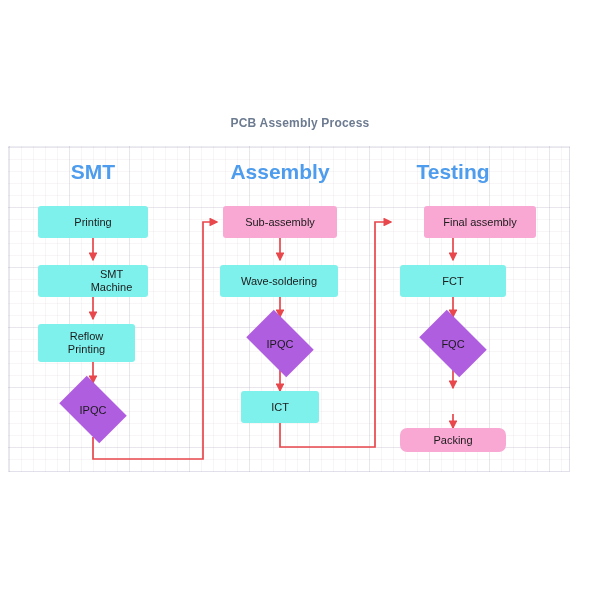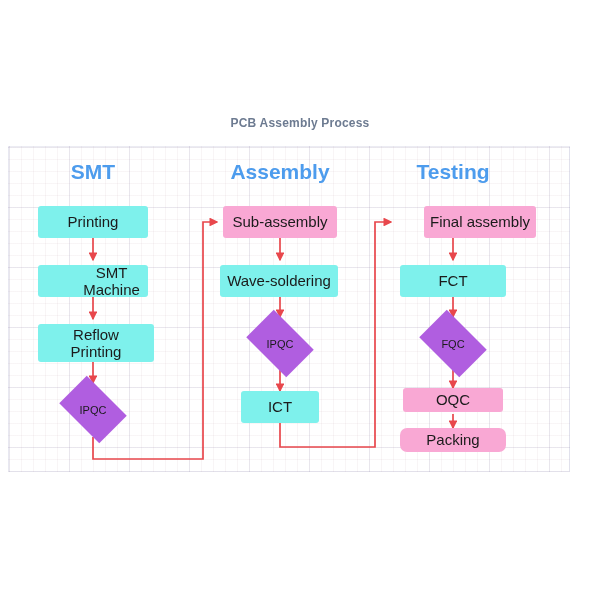--- a/index.html
+++ b/index.html
@@ -66,21 +66,21 @@
     white-space: nowrap;
   }
 
   
   .node {
     position: absolute;
     display: flex;
     align-items: center;
     justify-content: center;
     text-align: center;
-    font-size: 15px;
+    font-size: 11px;
     color: #1b1b1b;
     line-height: 1.15;
     box-sizing: border-box;
     border-radius: 3px;
     padding: 0 3px;
   }
   .node.cyan   { background: #7ef1ec; }
   .node.yellow { background: #f9a8d4; }
 
   .diamond {
@@ -157,21 +157,21 @@
   </svg>
 
   <div class="node cyan" style="left:38px; top:206px; width:110px; height:32px;">
     <span>Printing</span>
   </div>
 
   <div class="node cyan" style="left:38px; top:265px; width:110px; height:32px;padding-left:40px;">
     <span>SMT Machine</span>
   </div>
 
-  <div class="node cyan" style="left:38px; top:324px; width:116px; height:38px; flex-direction:column;">
+  <div class="node cyan" style="left:38px; top:324px; width:97px; height:38px; flex-direction:column;">
     <span>Reflow</span>
     <span>Printing</span>
   </div>
 
   <div class="diamond" style="left:53px; top:382px; width:80px; height:55px;">
     <div class="shape"></div>
     <div class="dlabel">IPQC</div>
   </div>
 
   <div class="node yellow" style="left:223px; top:206px; width:114px; height:32px;">
@@ -197,21 +197,18 @@
 
   <div class="node cyan" style="left:400px; top:265px; width:106px; height:32px;">
     <span>FCT</span>
   </div>
 
   <div class="diamond" style="left:413px; top:316px; width:80px; height:55px;">
     <div class="shape"></div>
     <div class="dlabel">FQC</div>
   </div>
 
-  <div class="node yellow" style="left:403px; top:388px; width:100px; height:24px;">
-    <span>OQC</span>
-  </div>
 
   <div class="node yellow" style="left:400px; top:428px; width:106px; height:24px;border-radius:7px;">
     <span>Packing</span>
   </div>
 
 </div>
 
 </body></html>

